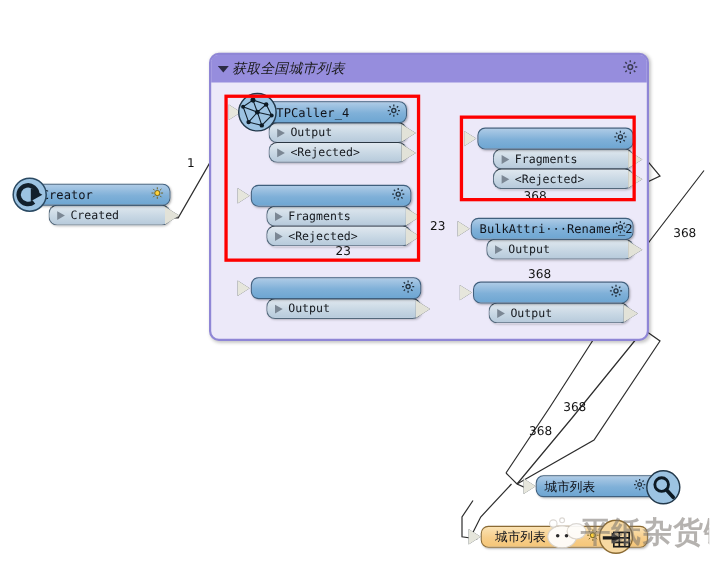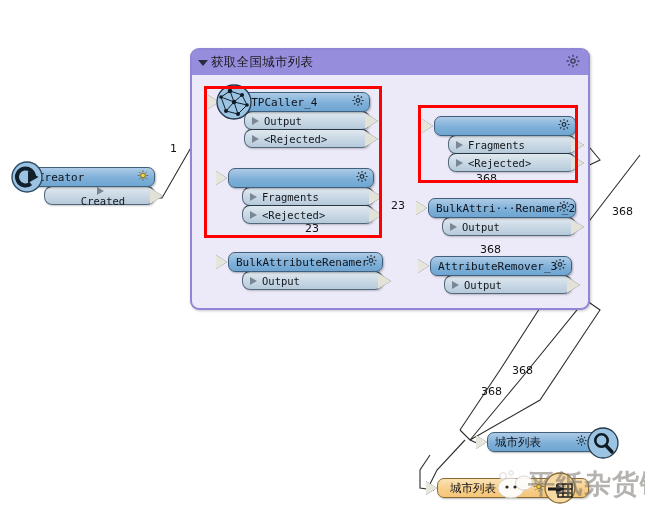--- a/index.html
+++ b/index.html
@@ -35,20 +35,21 @@
   }
   .group-header {
     height: 25px;
     background: #968ddd;
     border-radius: 6px 6px 0 0;
     display: flex;
     align-items: center;
     padding: 0 6px;
     box-sizing: border-box;
     position: relative;
+    font-style: italic;
   }
   .group-title {
     font-family: "DejaVu Sans", sans-serif;
     font-size: 12.5px;
     color: #1a1a1a;
     letter-spacing: .3px;
     white-space: nowrap;
   }
   .tri-collapse {
     width: 0; height: 0;
@@ -231,21 +232,21 @@
       <span>Creator</span>
       <span class="gear">
         <svg width="14" height="14" viewBox="0 0 24 24">
           <g fill="#ffd23c" stroke="#6b5a12" stroke-width="1.4">
             <circle cx="12" cy="12" r="4"></circle>
             <path d="M12 3v3.2M12 17.8V21M3 12h3.2M17.8 12H21M5.6 5.6l2.3 2.3M16.1 16.1l2.3 2.3M18.4 5.6l-2.3 2.3M7.9 16.1l-2.3 2.3"></path>
           </g>
         </svg>
       </span>
     </div>
-    <div class="port" style="width:111px;flex-direction:column;">
+    <div class="port" style="width:111px;">
       <span class="ptri"></span>
       <span>Created</span>
       <span class="port-out"></span>
     </div>
 
     <span style="position:absolute; left:-21px; top:-6px; z-index:6;">
       <svg width="36" height="34" viewBox="0 0 36 34">
         <circle cx="18" cy="16" r="15" fill="#9cc3e2" stroke="#2b4a63" stroke-width="1.4"></circle>
         <path d="M25 16a8.5 8.5 0 1 0-3.2 6.6" fill="none" stroke="#12202c" stroke-width="4"></path>
         <path d="M19 10 L29.5 16 L19 22 Z" fill="#12202c"></path>
@@ -311,21 +312,20 @@
     </div>
     <div class="port" style="width:132px;">
       <span class="ptri"></span>
       <span>&lt;Rejected&gt;</span>
       <span class="port-out"></span>
     </div>
   </div>
 
   <div class="node" style="left:228px; top:252px; width:155px;">
     <div class="node-title">
-      <span>BulkAttributeRenamer</span>
       <span class="gear">
         <svg width="14" height="14" viewBox="0 0 24 24" fill="none" stroke="#24323f" stroke-width="2">
           <circle cx="12" cy="12" r="3.2"></circle>
           <path d="M12 2.5v3M12 18.5v3M2.5 12h3M18.5 12h3M5.2 5.2l2.1 2.1M16.7 16.7l2.1 2.1M18.8 5.2l-2.1 2.1M7.3 16.7l-2.1 2.1"></path>
         </svg>
       </span>
       <span class="port-in" style="left:-13px;"></span>
     </div>
     <div class="port" style="width:141px;">
       <span class="ptri"></span>
@@ -369,21 +369,20 @@
     </div>
     <div class="port" style="width:134px;">
       <span class="ptri"></span>
       <span>Output</span>
       <span class="port-out"></span>
     </div>
   </div>
 
   <div class="node" style="left:430px; top:256px; width:142px;">
     <div class="node-title">
-      <span>AttributeRemover_3</span>
       <span class="gear">
         <svg width="14" height="14" viewBox="0 0 24 24" fill="none" stroke="#24323f" stroke-width="2">
           <circle cx="12" cy="12" r="3.2"></circle>
           <path d="M12 2.5v3M12 18.5v3M2.5 12h3M18.5 12h3M5.2 5.2l2.1 2.1M16.7 16.7l2.1 2.1M18.8 5.2l-2.1 2.1M7.3 16.7l-2.1 2.1"></path>
         </svg>
       </span>
       <span class="port-in" style="left:-13px;"></span>
     </div>
     <div class="port" style="width:128px;">
       <span class="ptri"></span>

